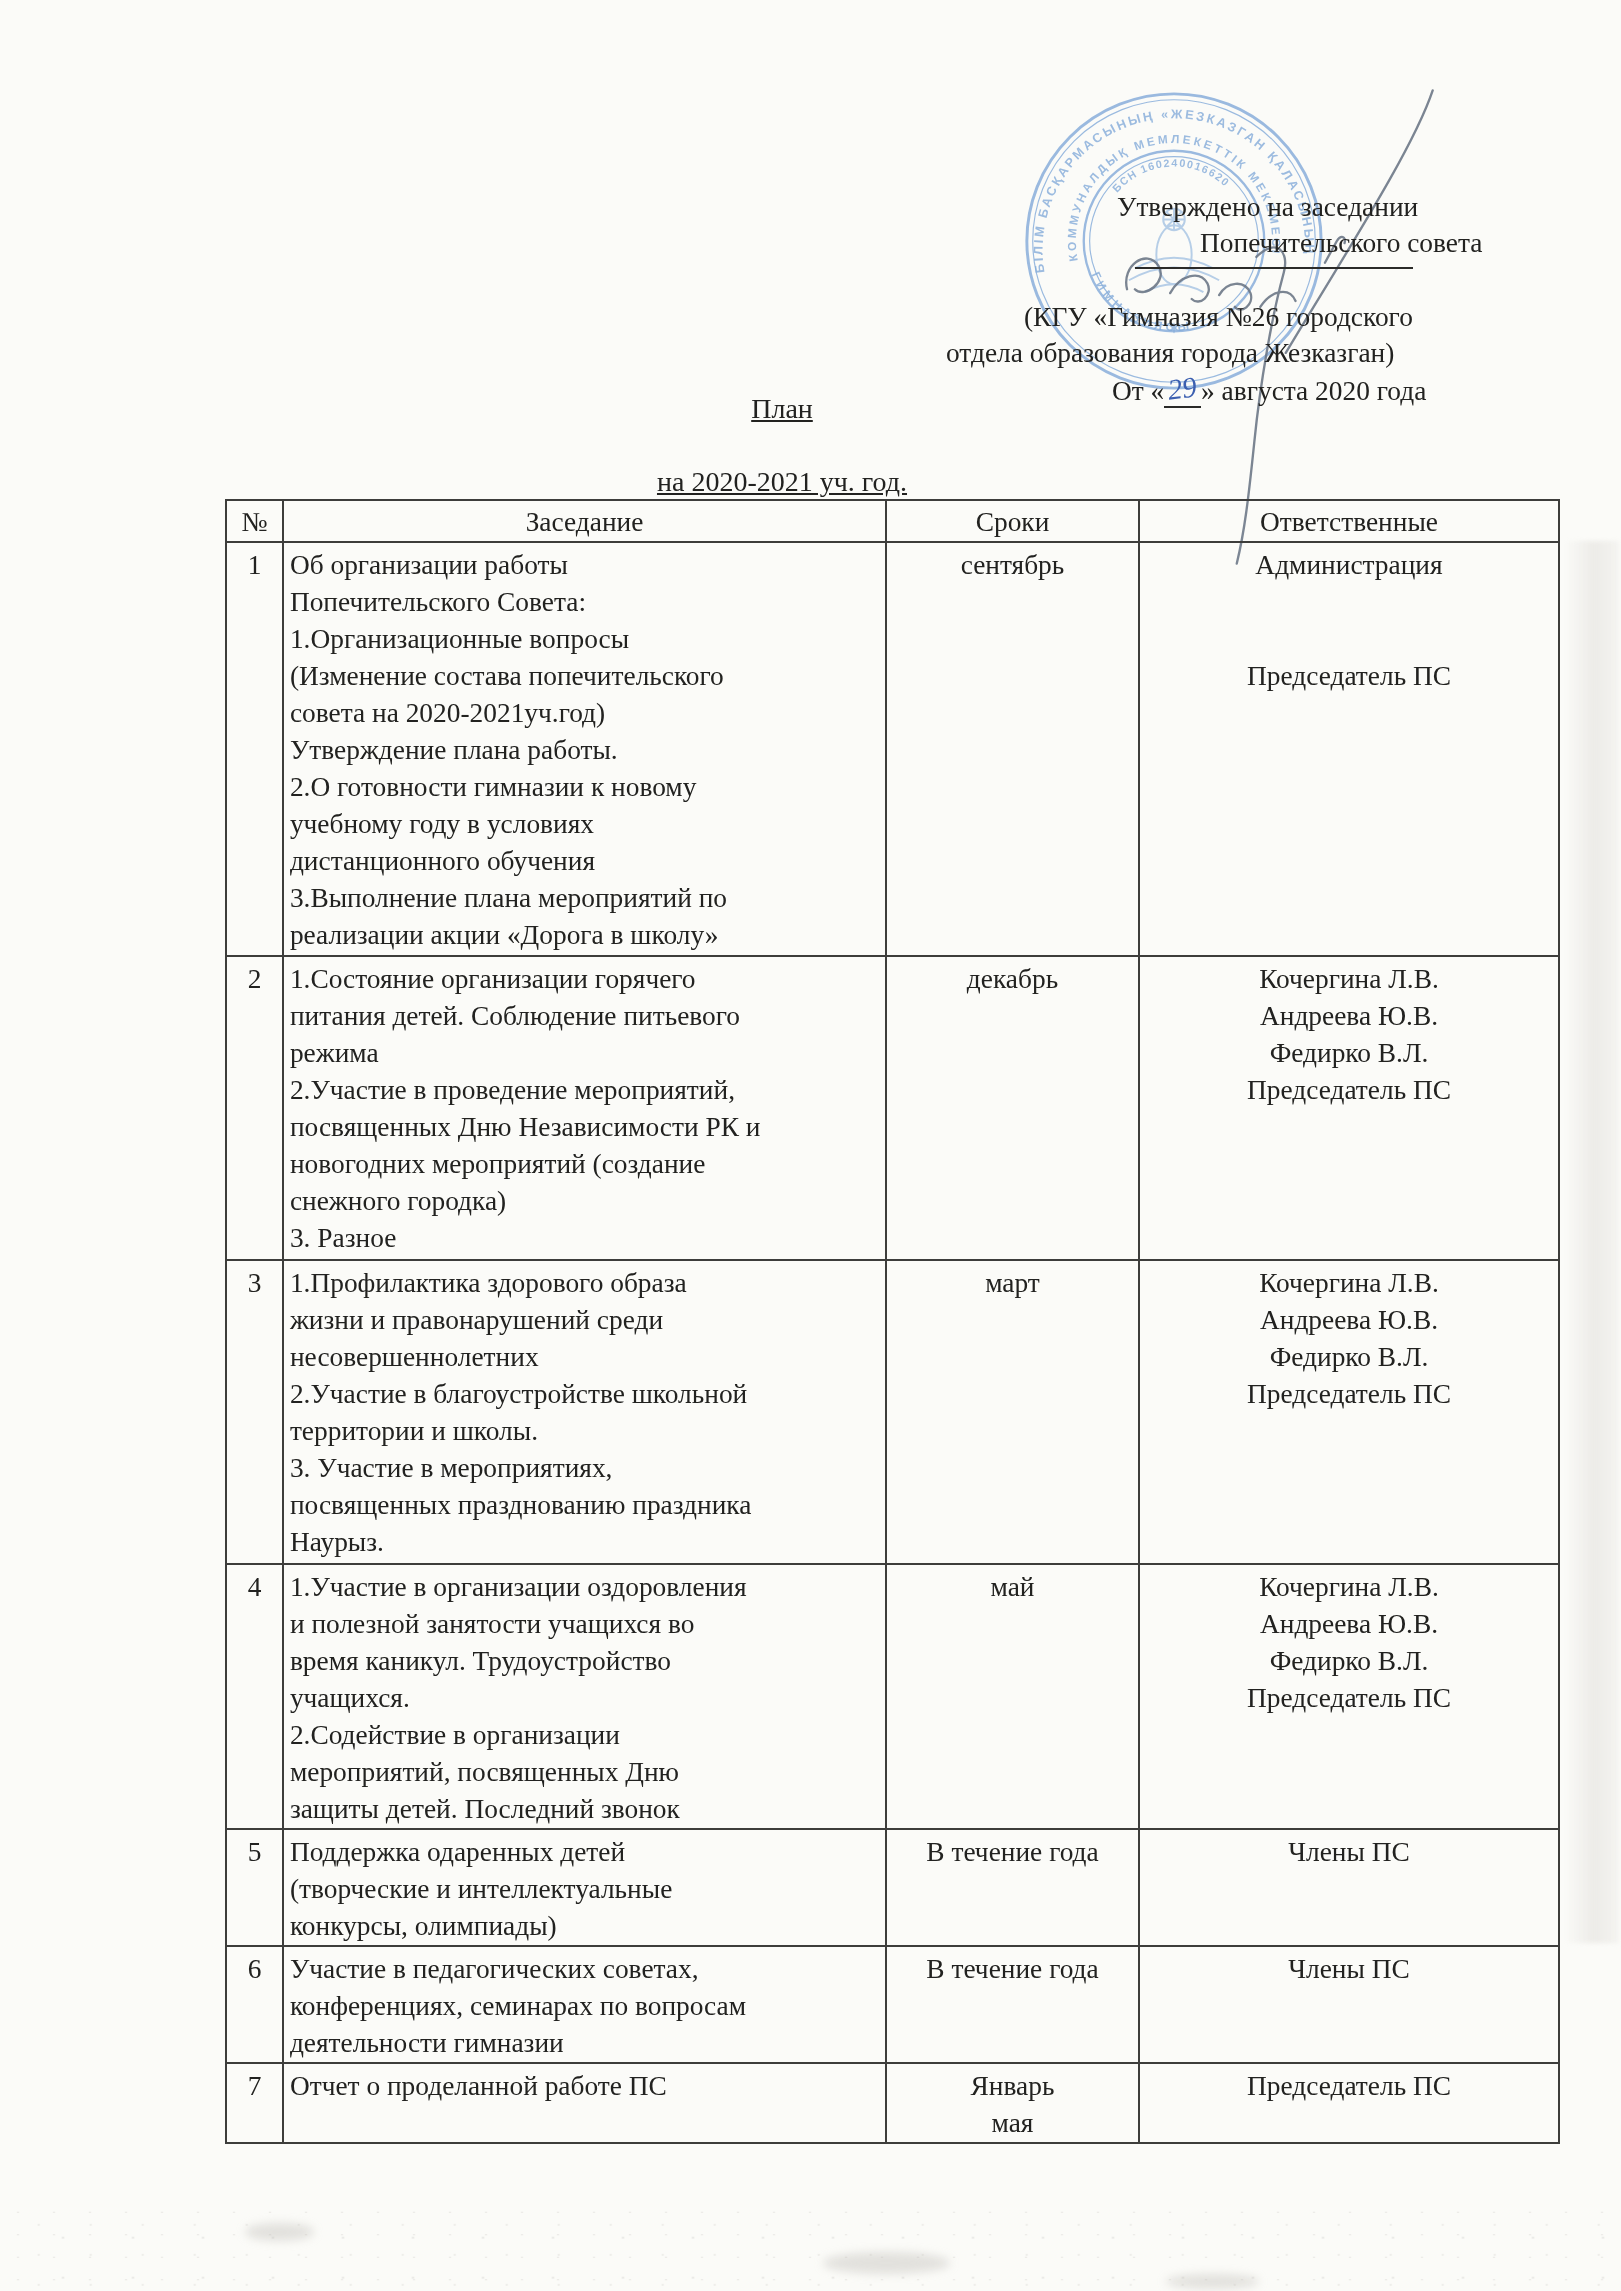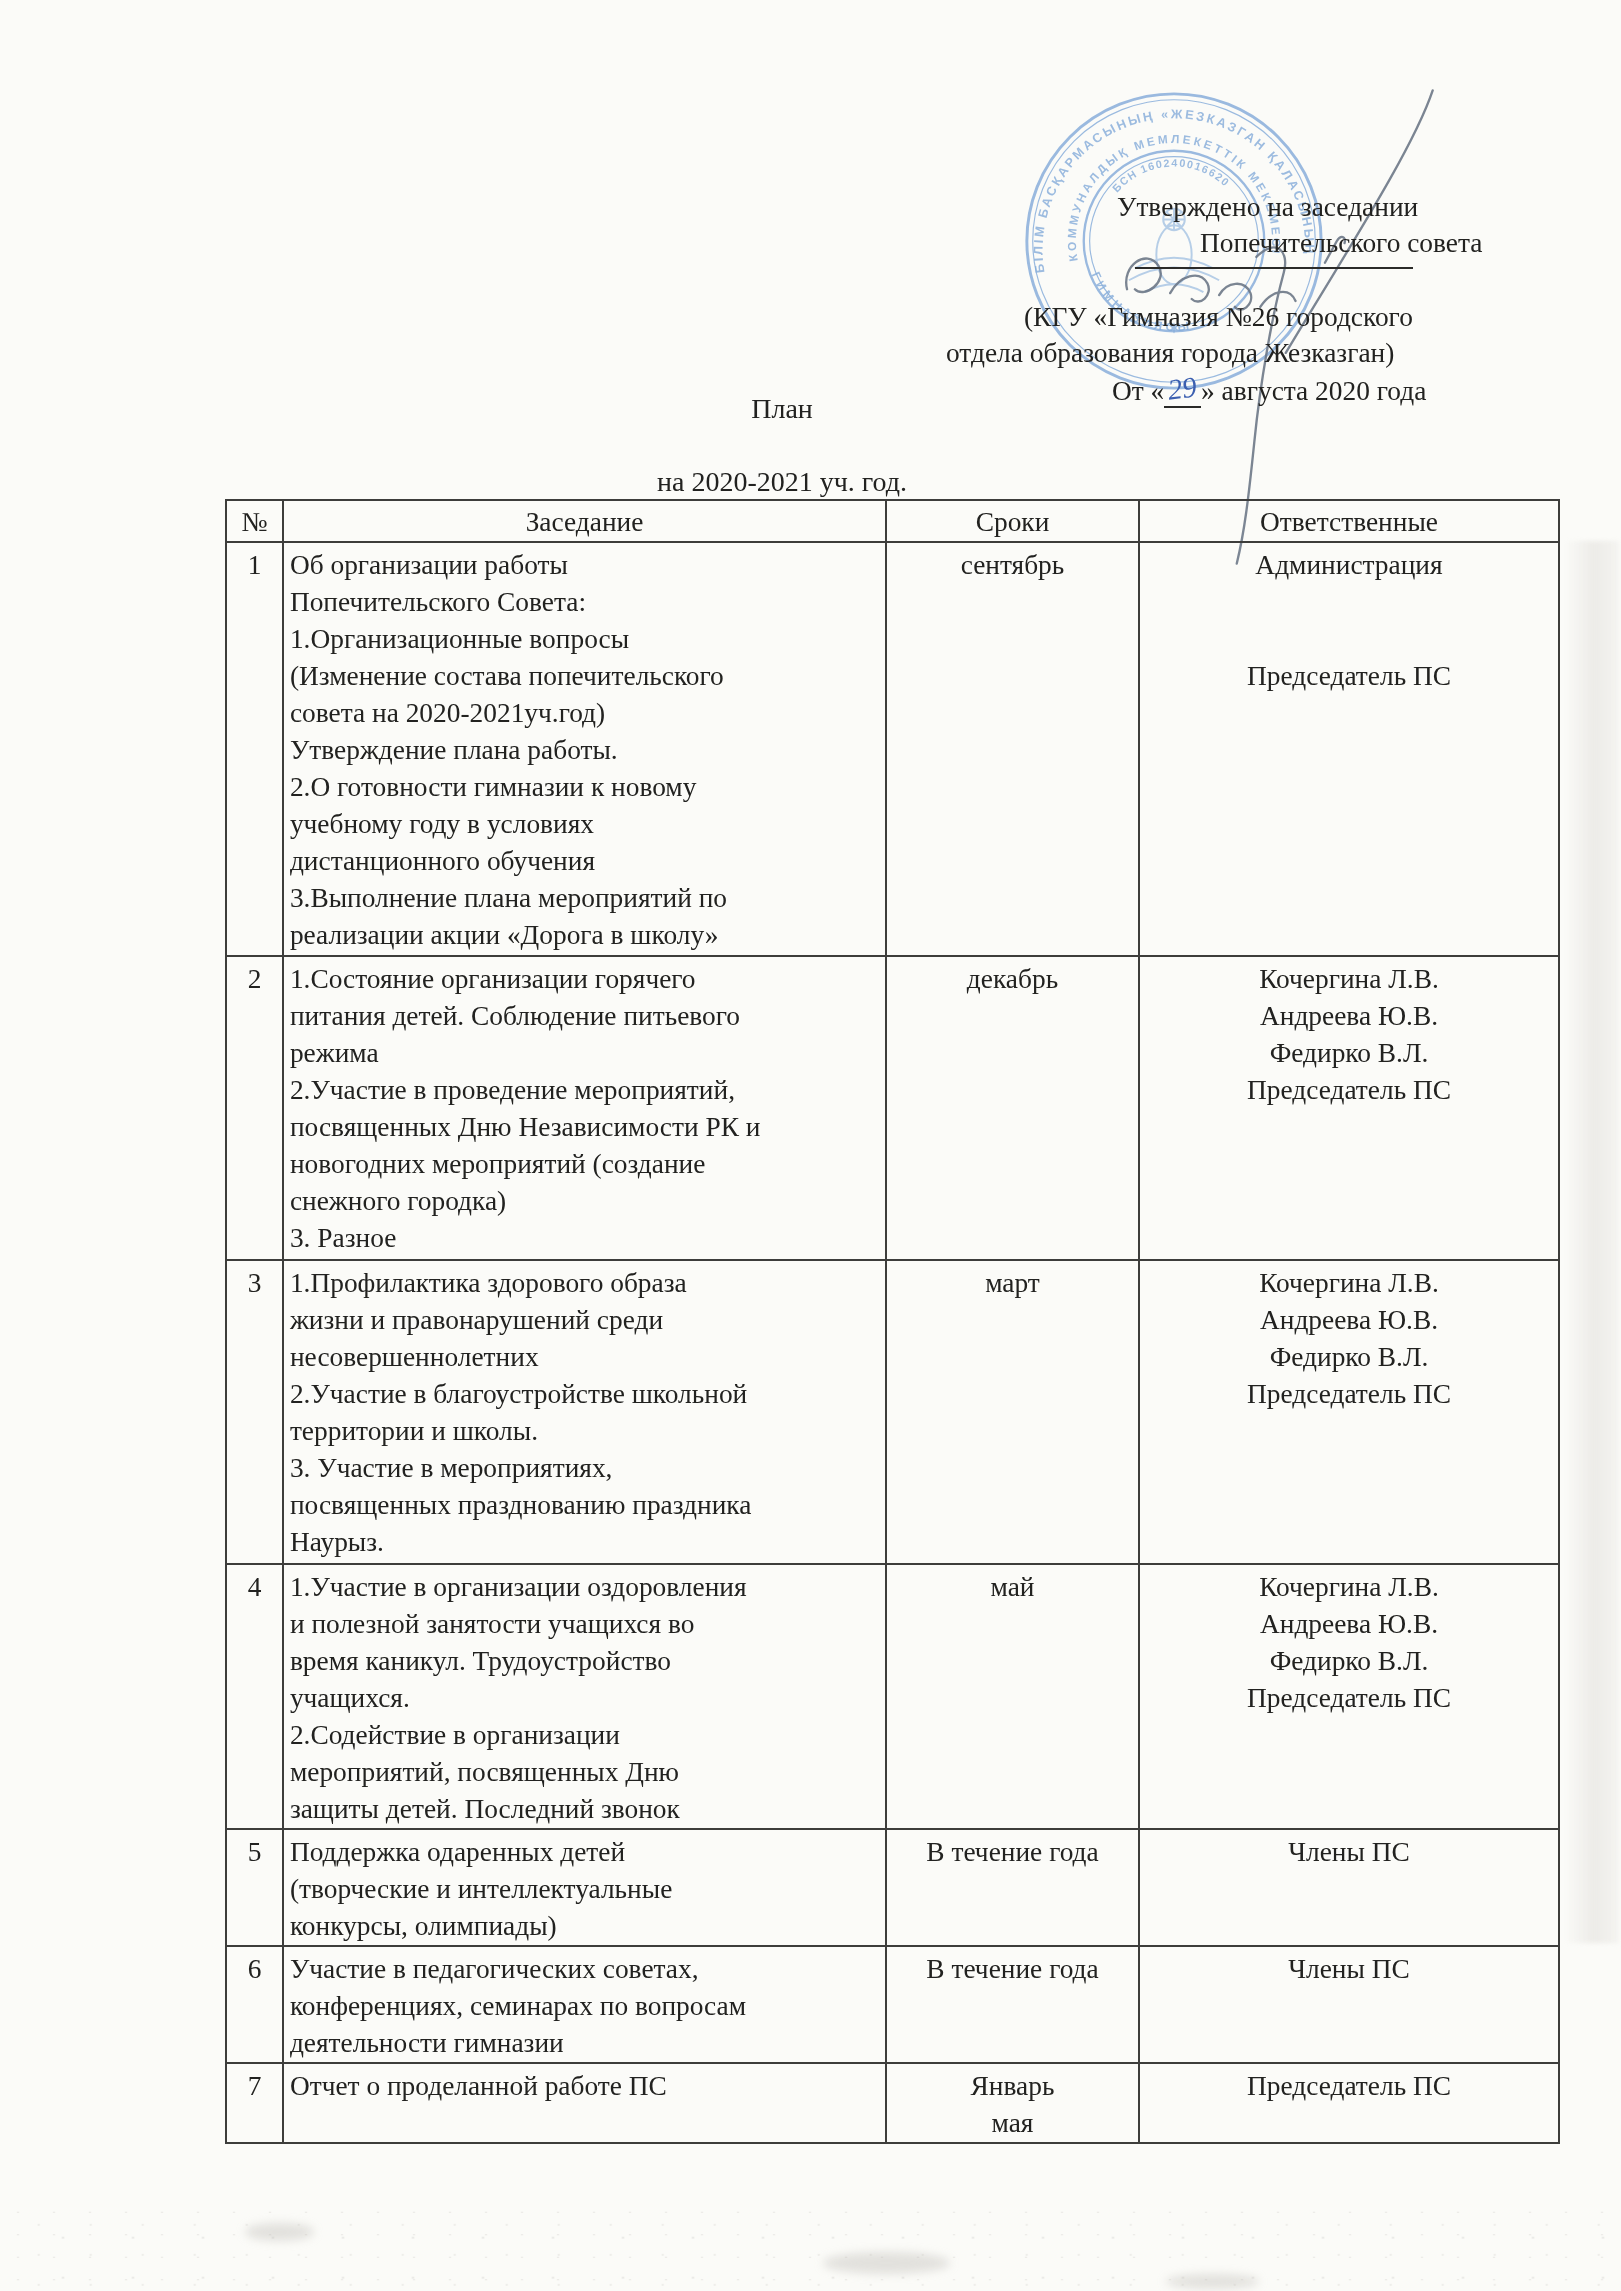--- a/index.html
+++ b/index.html
@@ -7,21 +7,21 @@
   .page{
     position:relative;
     width:1621px;height:2292px;
     background:#fbfbf8;
     overflow:hidden;
     font-family:"Liberation Serif","DejaVu Serif",serif;
     color:#222220;
   }
   .abs{position:absolute;white-space:nowrap;}
   .hline{font-size:27.4px;line-height:36px;margin-top:24px;}
-  .title-line{left:0;width:1564px;text-align:center;font-size:28px;line-height:36px;}
+  .title-line{left:0;width:1564px;text-align:center;font-size:28px;line-height:36px;text-decoration:underline;}
   
   .sig-underline{left:1135px;top:267px;width:278px;height:0;border-top:2px solid #2b2b29;}
   .hand{
     color:#3b5fb0;
     font-style:italic;
     font-size:29px;
     display:inline-block;
     transform:rotate(-7deg) translateY(-2px);
     padding:0 3.9px;
   }

